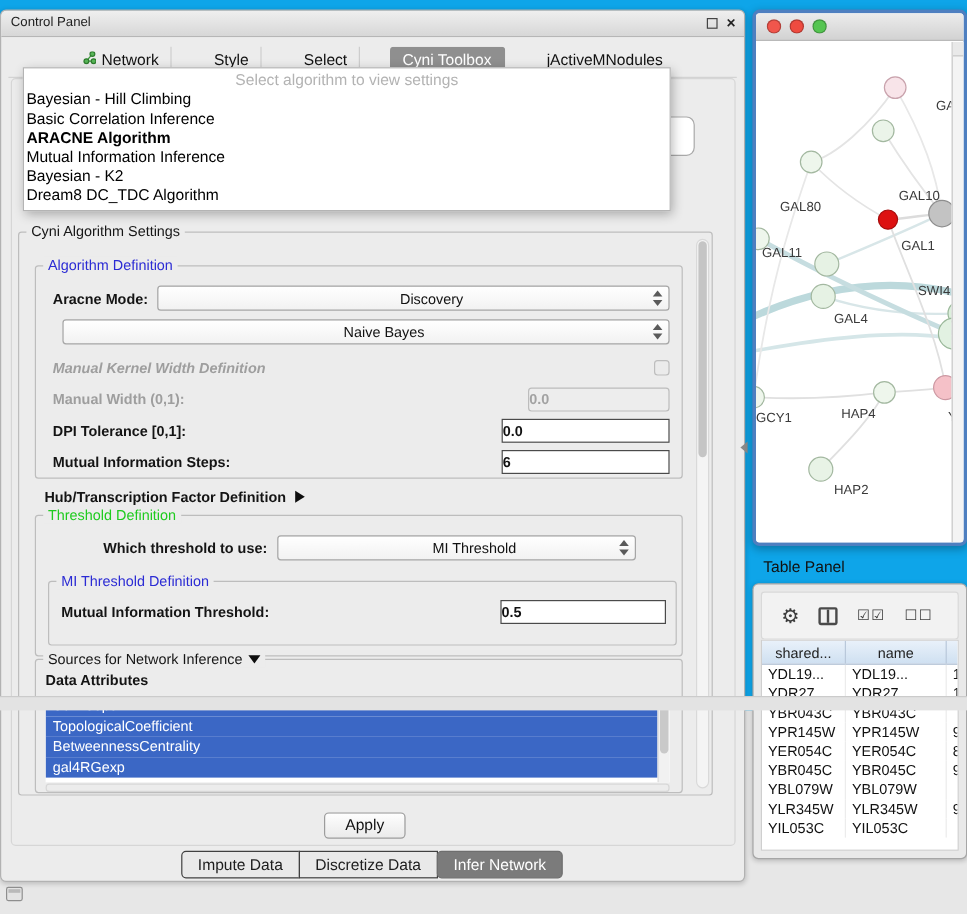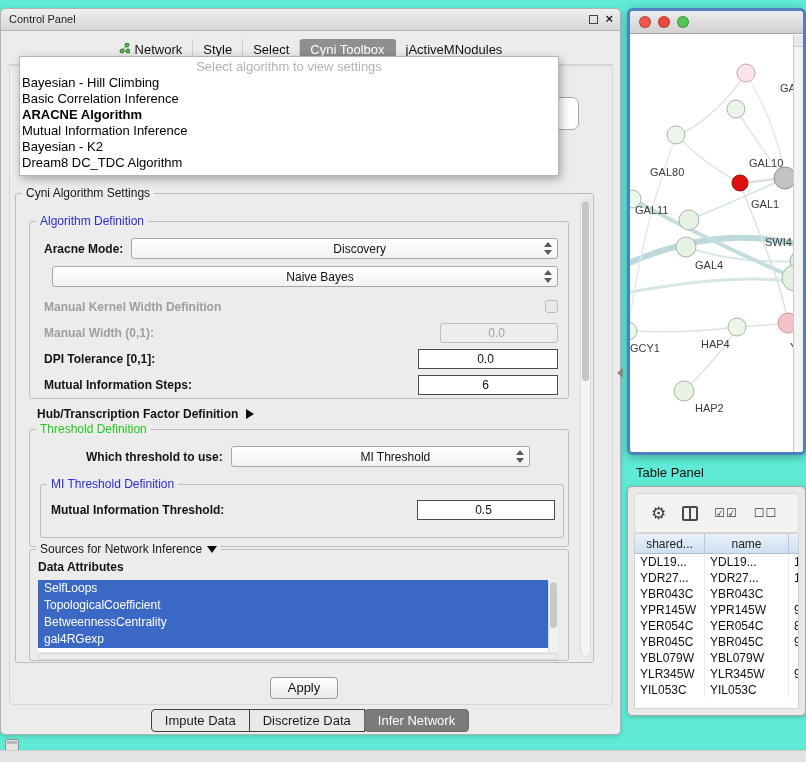--- a/index.html
+++ b/index.html
@@ -1,32 +1,32 @@
 <!DOCTYPE html>
 <html><head>
 <meta charset="utf-8">
 <style>
   * { margin:0; padding:0; box-sizing:border-box; }
   html,body { width:806px; height:762px; }
   body { font-family:"Liberation Sans", sans-serif; background:#e7e7e7; position:relative; overflow:hidden; }
-  .stage { position:absolute; inset:0; width:806px; height:762px; background:#5eead4; }
+  .stage { position:absolute; inset:0; width:806px; height:592px; background:#0ea5e9; }
 
   
   .control-panel { position:absolute; left:0; top:8px; width:621px; height:727px;
     background:#ececec; border:1px solid #b2b2b2; border-radius:5px;
     box-shadow:0 1px 4px rgba(0,0,0,.18); }
   .cp-titlebar { position:absolute; top:0; left:0; right:0; height:22px;
     background:linear-gradient(#efefef,#d7d7d7); border-bottom:1px solid #b6b6b6; border-radius:5px 5px 0 0; }
   .cp-title { position:absolute; left:8px; top:4px; font-size:11px; color:#1e1e1e; }
   .cp-btns { position:absolute; right:7px; top:4px; display:flex; align-items:center; gap:7px; }
   .float-icon { width:9px; height:9px; border:1px solid #444; background:transparent; display:inline-block; }
   .close-icon { font-size:13px; font-weight:bold; color:#222; line-height:12px; }
 
   
-  .cp-tabs { position:absolute; top:30px; left:0; right:0; display:flex; justify-content:center; align-items:center; }
+  .cp-tabs { position:absolute; top:30px; left:0; right:0; display:flex; justify-content:center; align-items:center;gap:25px; }
   .cp-tab { padding:3px 10px; font-size:13px; color:#111; display:flex; align-items:center; gap:5px; border-right:1px solid #cdcdcd; line-height:15px; }
   .cp-tab:last-child { border-right:none; }
   .cp-tab.active { background:#8f8f8f; color:#fff; border-radius:3px; border-right-color:transparent; }
   .tab-line { position:absolute; top:55px; left:6px; right:6px; border-top:1px solid #d3d3d3; }
 
   
   .combo-frag { position:absolute; left:546px; top:88px; width:32px; height:33px;
     background:#fff; border:1px solid #a9a9a9; border-radius:7px; z-index:5; }
 
   
@@ -60,21 +60,21 @@
   .lbl.dis { color:#9e9e9e; }
 
   .combo { flex:1; margin-left:8px; height:21px; background:linear-gradient(#ffffff,#f2f2f2);
     border:1px solid #a6a6a6; border-radius:3px; display:flex; align-items:center; padding:0 5px 0 7px; font-size:12px; color:#111; }
   .combo .val { flex:1; text-align:center;margin-left:36px; }
   .spin { display:inline-block; width:8px; height:13px; position:relative; }
   .spin::before { content:""; position:absolute; left:0; top:0; border-left:4px solid transparent; border-right:4px solid transparent; border-bottom:5px solid #5a5a5a; }
   .spin::after  { content:""; position:absolute; left:0; bottom:0; border-left:4px solid transparent; border-right:4px solid transparent; border-top:5px solid #5a5a5a; }
 
   .field { height:20px; border:1px solid #4a4a4a; background:#fff; font-size:12px; color:#111;
-    display:flex; align-items:center; justify-content:center; padding-right:5px; }
+    display:flex; align-items:center; justify-content:flex-start; padding-right:5px;font-weight:bold; }
   .field.dis { border:1px solid #bcbcbc; background:#ededed; color:#a2a2a2; border-radius:3px; }
   .checkbox-dis { width:13px; height:13px; border:1px solid #bdbdbd; border-radius:3px; background:#ebebeb; }
 
   .hub-row { position:absolute; left:36px; top:398px; display:flex; align-items:center; gap:8px; }
   .tri-right { width:0; height:0; border-top:5px solid transparent; border-bottom:5px solid transparent; border-left:8px solid #0d0d0d; }
   .tri-down  { width:0; height:0; border-left:5px solid transparent; border-right:5px solid transparent; border-top:7px solid #0d0d0d; }
 
   .thr-row { position:absolute; left:56px; right:38px; top:16px; height:21px; display:flex; align-items:center; }
   .mi-row { position:absolute; left:10px; right:8px; top:14px; height:21px; display:flex; align-items:center; justify-content:space-between; }
   .mi-row .field { width:138px; }
@@ -211,21 +211,21 @@
         </div>
       </div>
 
       <div class="row" style="top:44px;">
         <div class="combo">
           <span class="val">Naive Bayes</span>
           <span class="spin"></span>
         </div>
       </div>
 
-      <div class="row" style="top:74px; justify-content:space-between;">
+      <div class="row" style="top:74px; justify-content:space-between;font-style:italic;">
         <span class="lbl dis">Manual Kernel Width Definition</span>
         <span class="checkbox-dis"></span>
       </div>
 
       <div class="row" style="top:100px; justify-content:space-between;">
         <span class="lbl dis">Manual Width (0,1):</span>
         <div class="field dis" style="width:118px;">
           <span>0.0</span>
         </div>
       </div>

